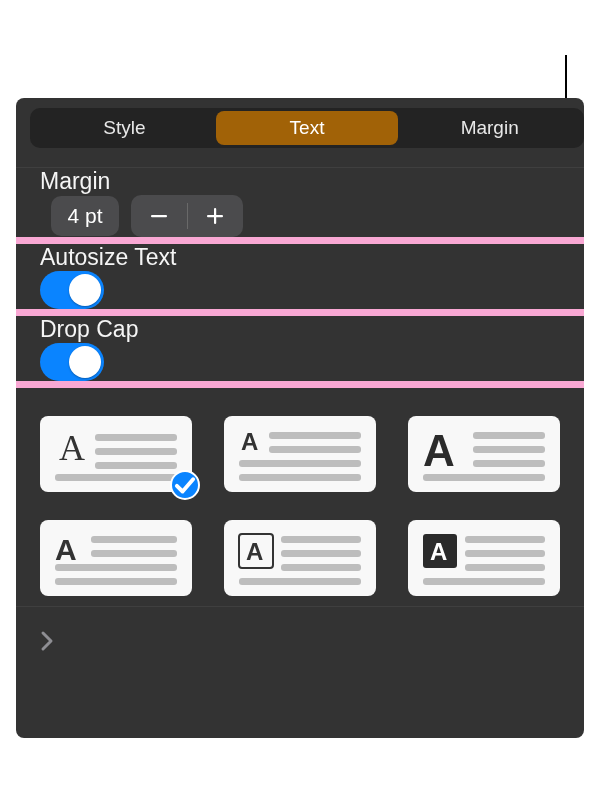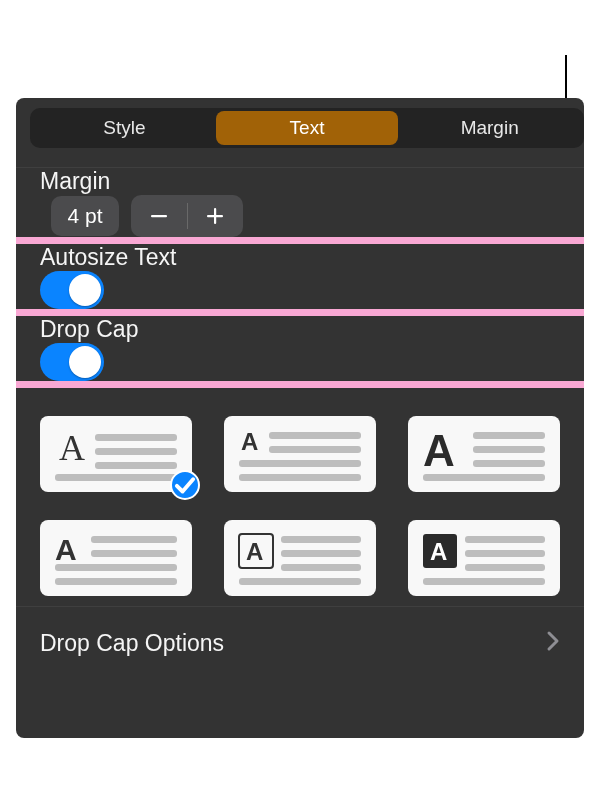--- a/index.html
+++ b/index.html
@@ -275,21 +275,20 @@
         <rect x="46" y="6" width="80" height="7" rx="3" fill="#bdbdbd"></rect>
         <rect x="46" y="20" width="80" height="7" rx="3" fill="#bdbdbd"></rect>
         <rect x="46" y="34" width="80" height="7" rx="3" fill="#bdbdbd"></rect>
         <rect x="4" y="48" width="122" height="7" rx="3" fill="#bdbdbd"></rect>
       </svg>
     </div>
 
   </div>
 
   <div class="options-row">
-    <div class="options-label">Drop Cap Options</div>
     <div class="chevron">
       <svg width="14" height="22" viewBox="0 0 14 22">
           <path d="M3 3 L11 11 L3 19" stroke="#8e8e93" stroke-width="3" fill="none" stroke-linecap="round" stroke-linejoin="round"></path>
         </svg>
     </div>
   </div>
 
 </div>
 
 </body></html>

